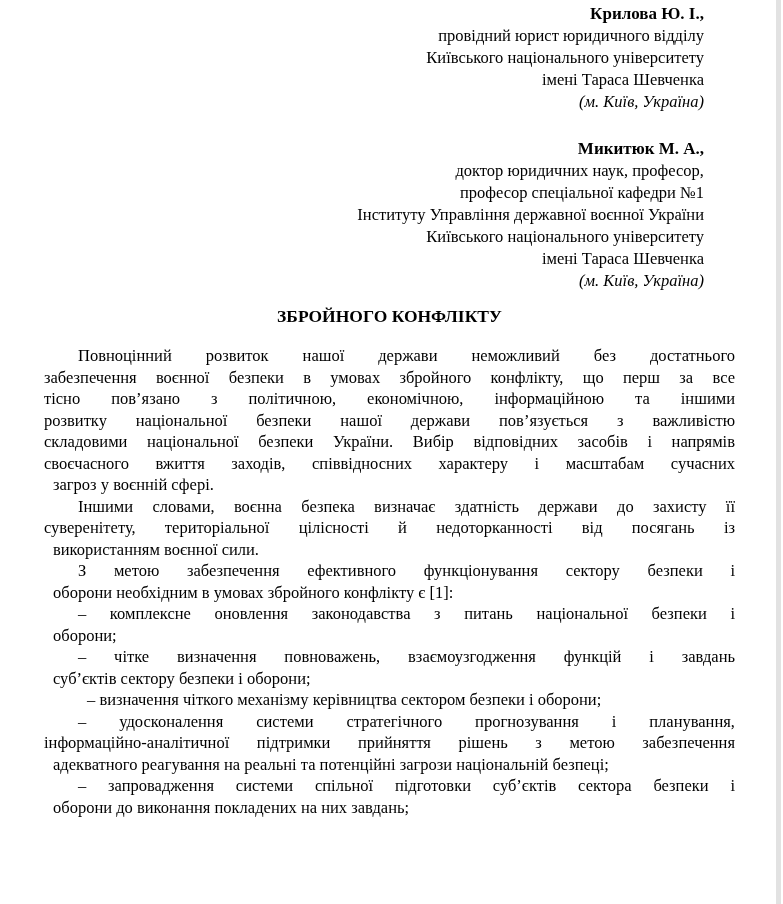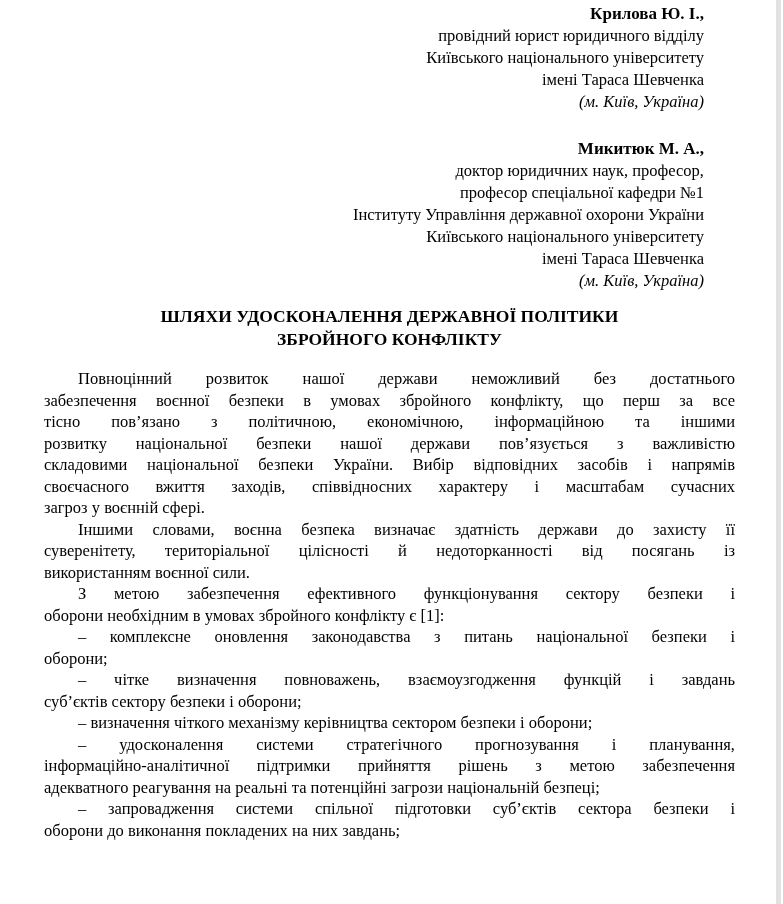--- a/index.html
+++ b/index.html
@@ -30,21 +30,21 @@
   .title {
     margin-top: 13px;
     text-align: center;
     font-weight: 700;
     font-size: 17.5px;
     line-height: 23px;
   }
   .body { margin-top: 17px; font-size: 16.5px; line-height: 21.5px; }
   .line { text-align: justify; text-align-last: justify; }
   .line.first { text-indent: 34px; }
-  .line.last { text-align-last: auto; }
+  .line.last { text-align-last: auto; margin-left: 9px; }
   .scrollbar-track {
     position: absolute;
     top: 0;
     right: 2px;
     width: 5px;
     height: 904px;
     background: #e2e2e2;
   }
 </style>
 </head>
@@ -57,28 +57,27 @@
           <div class="author-name">Крилова Ю. І.,</div>
           <div>провідний юрист юридичного відділу</div>
           <div>Київського національного університету</div>
           <div>імені Тараса Шевченка</div>
           <div class="author-loc">(м. Київ, Україна)</div>
         </div>
         <div class="author-block author-block-gap">
           <div class="author-name">Микитюк М. А.,</div>
           <div>доктор юридичних наук, професор,</div>
           <div>професор спеціальної кафедри №1</div>
-          <div>Інституту Управління державної охорони України</div>
+          <div>Інституту Управління державної воєнної України</div>
           <div>Київського національного університету</div>
           <div>імені Тараса Шевченка</div>
           <div class="author-loc">(м. Київ, Україна)</div>
         </div>
       </div>
     <div class="title" id="title">
-        <div class="title-line">ШЛЯХИ УДОСКОНАЛЕННЯ ДЕРЖАВНОЇ ПОЛІТИКИ</div>
         <div class="title-line">ЗБРОЙНОГО КОНФЛІКТУ</div>
       </div>
     <div class="body" id="body">
         <div class="para">
           <div class="line first">Повноцінний розвиток нашої держави неможливий без достатнього</div>
           <div class="line">забезпечення воєнної безпеки в умовах збройного конфлікту, що перш за все</div>
           <div class="line">тісно пов’язано з політичною, економічною, інформаційною та іншими</div>
           <div class="line">розвитку національної безпеки нашої держави пов’язується з важливістю</div>
           <div class="line">складовими національної безпеки України. Вибір відповідних засобів і напрямів</div>
           <div class="line">своєчасного вжиття заходів, співвідносних характеру і масштабам сучасних</div>

